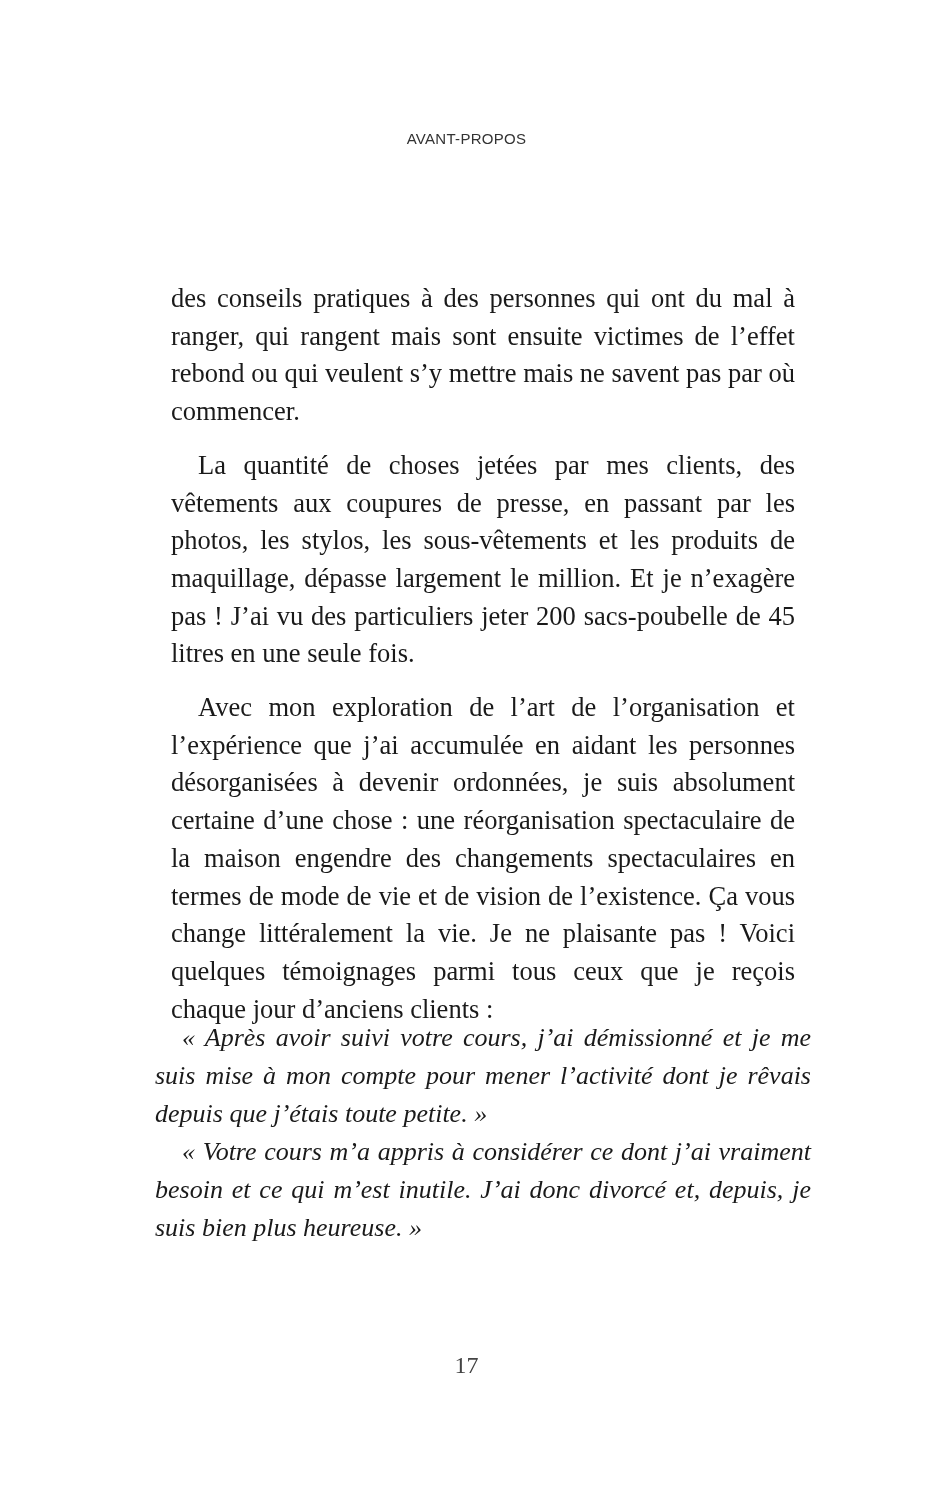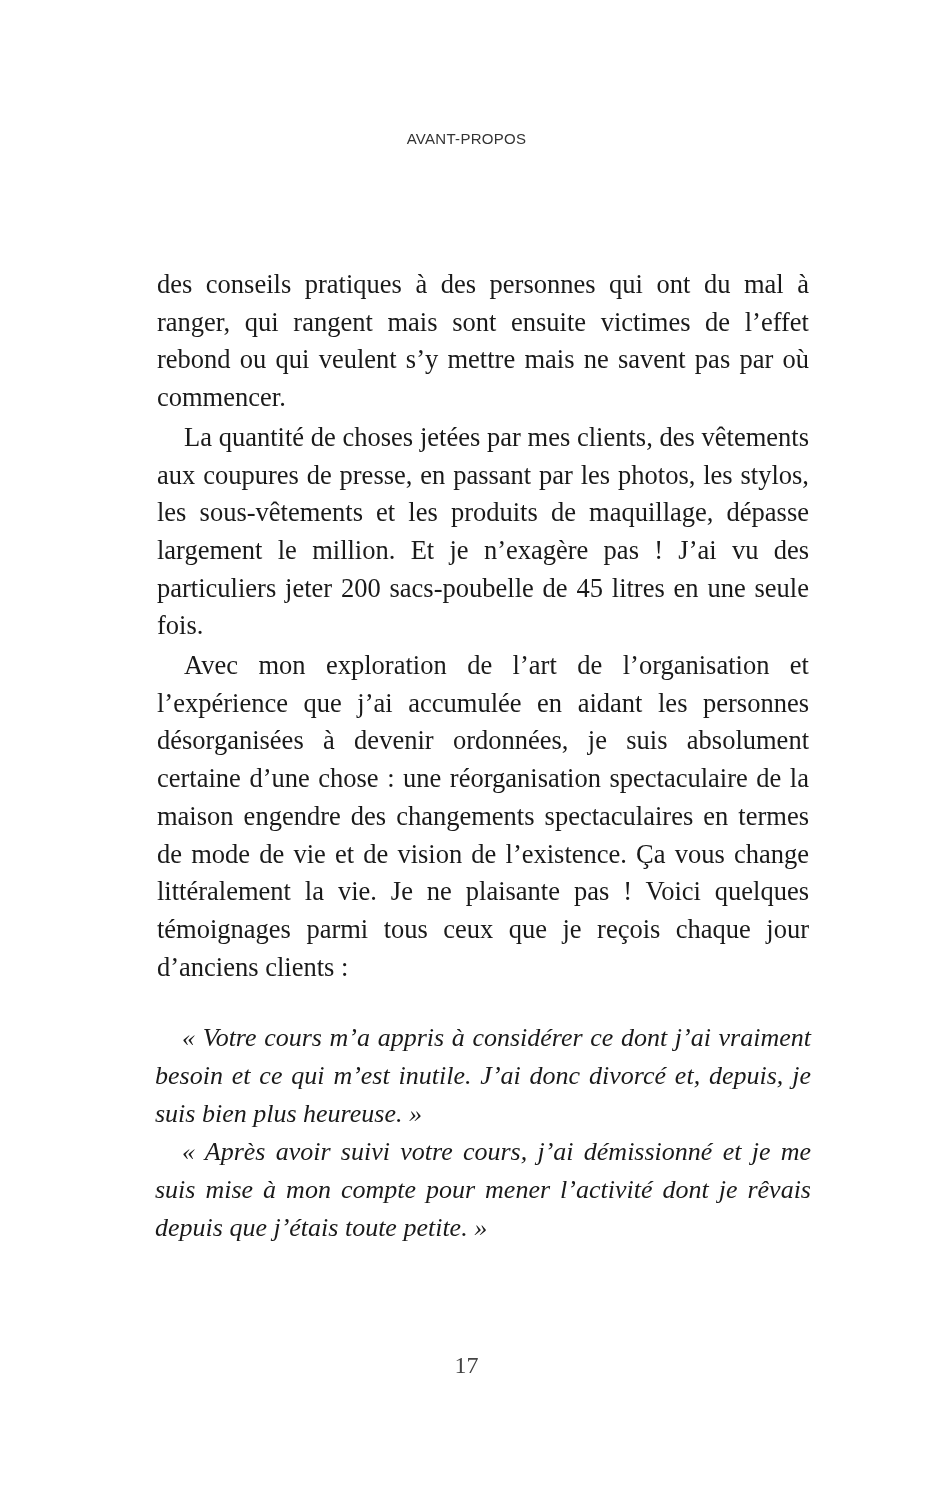--- a/index.html
+++ b/index.html
@@ -36,21 +36,21 @@
     position: absolute;
     left: 155px;
     top: 264px;
     width: 656px;
     font-family: "Liberation Serif", serif;
     font-size: 26.5px;
     line-height: 37.7px;
     color: #1a1a1a;
   }
   .body-text p {
-    margin: 2px;
+    margin: 16px;
     text-align: justify;
     text-align-last: left;
     hyphens: none;
   }
   .body-text p.indent {
     text-indent: 27px;
   }
   .quotes {
     position: absolute;
     left: 155px;
@@ -85,18 +85,18 @@
 <div class="page">
   <div class="running-head">AVANT-PROPOS</div>
 
   <div class="body-text">
     <p>des conseils pratiques à des personnes qui ont du mal à ranger, qui rangent mais sont ensuite victimes de l’effet rebond ou qui veulent s’y mettre mais ne savent pas par où commencer.</p>
     <p class="indent">La quantité de choses jetées par mes clients, des vêtements aux coupures de presse, en passant par les photos, les stylos, les sous-vêtements et les produits de maquillage, dépasse largement le million. Et je n’exagère pas ! J’ai vu des particuliers jeter 200 sacs-poubelle de 45 litres en une seule fois.</p>
     <p class="indent">Avec mon exploration de l’art de l’organisation et l’expérience que j’ai accumulée en aidant les personnes désorganisées à devenir ordonnées, je suis absolument certaine d’une chose : une réorganisation spectaculaire de la maison engendre des changements spectaculaires en termes de mode de vie et de vision de l’existence. Ça vous change littéralement la vie. Je ne plaisante pas ! Voici quelques témoignages parmi tous ceux que je reçois chaque jour d’anciens clients :</p>
   </div>
 
   <div class="quotes">
+    <p>« Après avoir suivi votre cours, j’ai démissionné et je me suis mise à mon compte pour mener l’activité dont je rêvais depuis que j’étais toute petite. »</p>
     <p>« Votre cours m’a appris à considérer ce dont j’ai vraiment besoin et ce qui m’est inutile. J’ai donc divorcé et, depuis, je suis bien plus heureuse. »</p>
-    <p>« Après avoir suivi votre cours, j’ai démissionné et je me suis mise à mon compte pour mener l’activité dont je rêvais depuis que j’étais toute petite. »</p>
   </div>
 
   <div class="folio">17</div>
 </div>
 
 </body></html>

